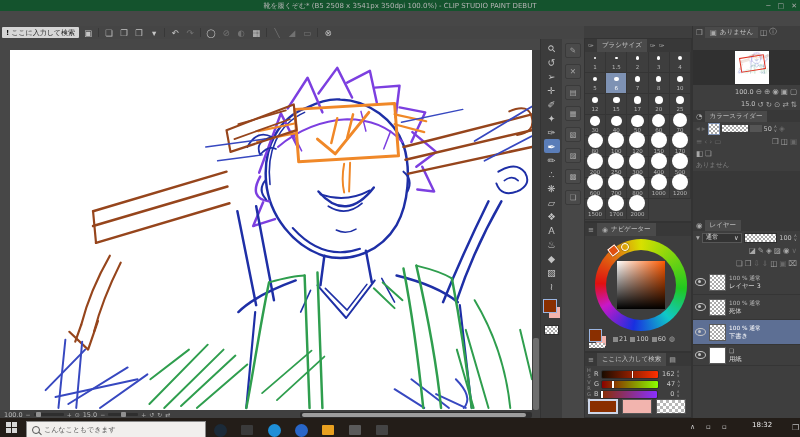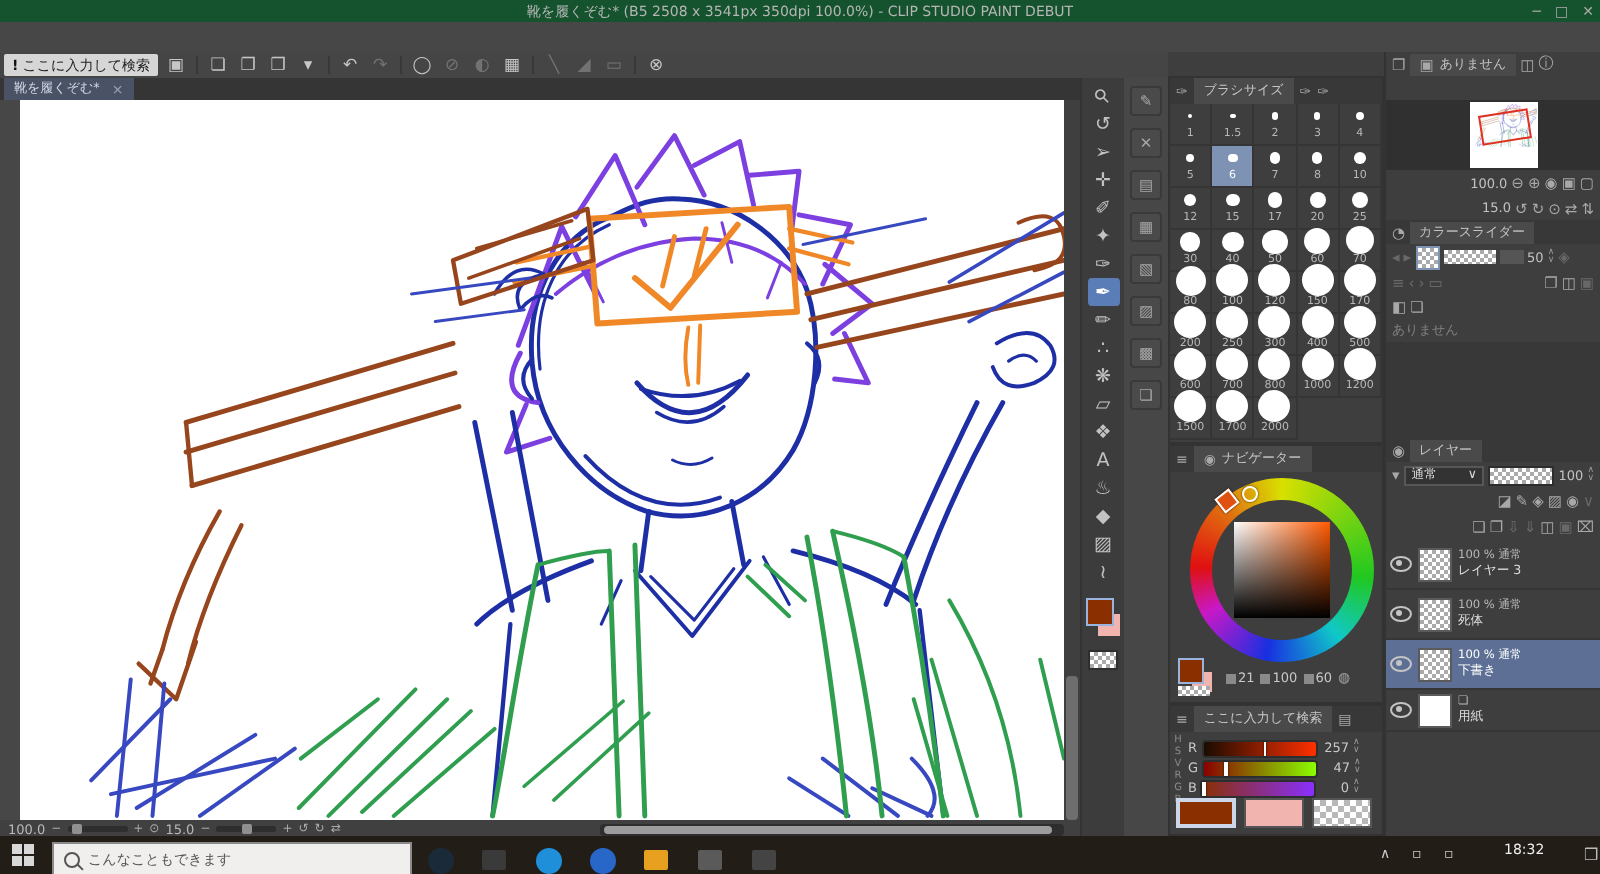--- a/index.html
+++ b/index.html
@@ -293,26 +293,20 @@
       <span class="cicon dim">▭</span>
       <span class="vdiv"></span>
       <span class="cicon">⊗</span>
     </div>
 
   <div id="collapsestrip" class="abs">
     <span class="ricon">›</span>
     <span class="ricon">»</span>
   </div>
 
-  <div id="tabrow" class="abs">
-    <span id="doctab">
-      <span>靴を履くぞむ*</span>
-      <span class="x">×</span>
-    </span>
-  </div>
 
   <div id="canvas" class="abs">
     <svg viewBox="0 0 528 360">
         <use href="#sketch"></use>
       </svg>
   </div>
   <div id="vscroll" class="abs">
       <span id="vthumb"></span>
     </div>
 
@@ -622,21 +616,21 @@
         </span>
       <span class="pico">▤</span>
     </div>
     <div id="modetext">HSVRGB</div>
     <div id="chrows">
         <div class="chrow" style="top: 16px;">
           <span>R</span>
           <span class="chtrack R">
             <span class="chmark" style="left: calc(54.1176%);"></span>
           </span>
-          <span class="chval">257</span>
+          <span class="chval">162</span>
           <span class="chspin">
             <span>∧</span>
             <span>∨</span>
           </span>
         </div>
         <div class="chrow" style="top: 26px;">
           <span>G</span>
           <span class="chtrack G">
             <span class="chmark" style="left: calc(18.4314%);"></span>
           </span>

